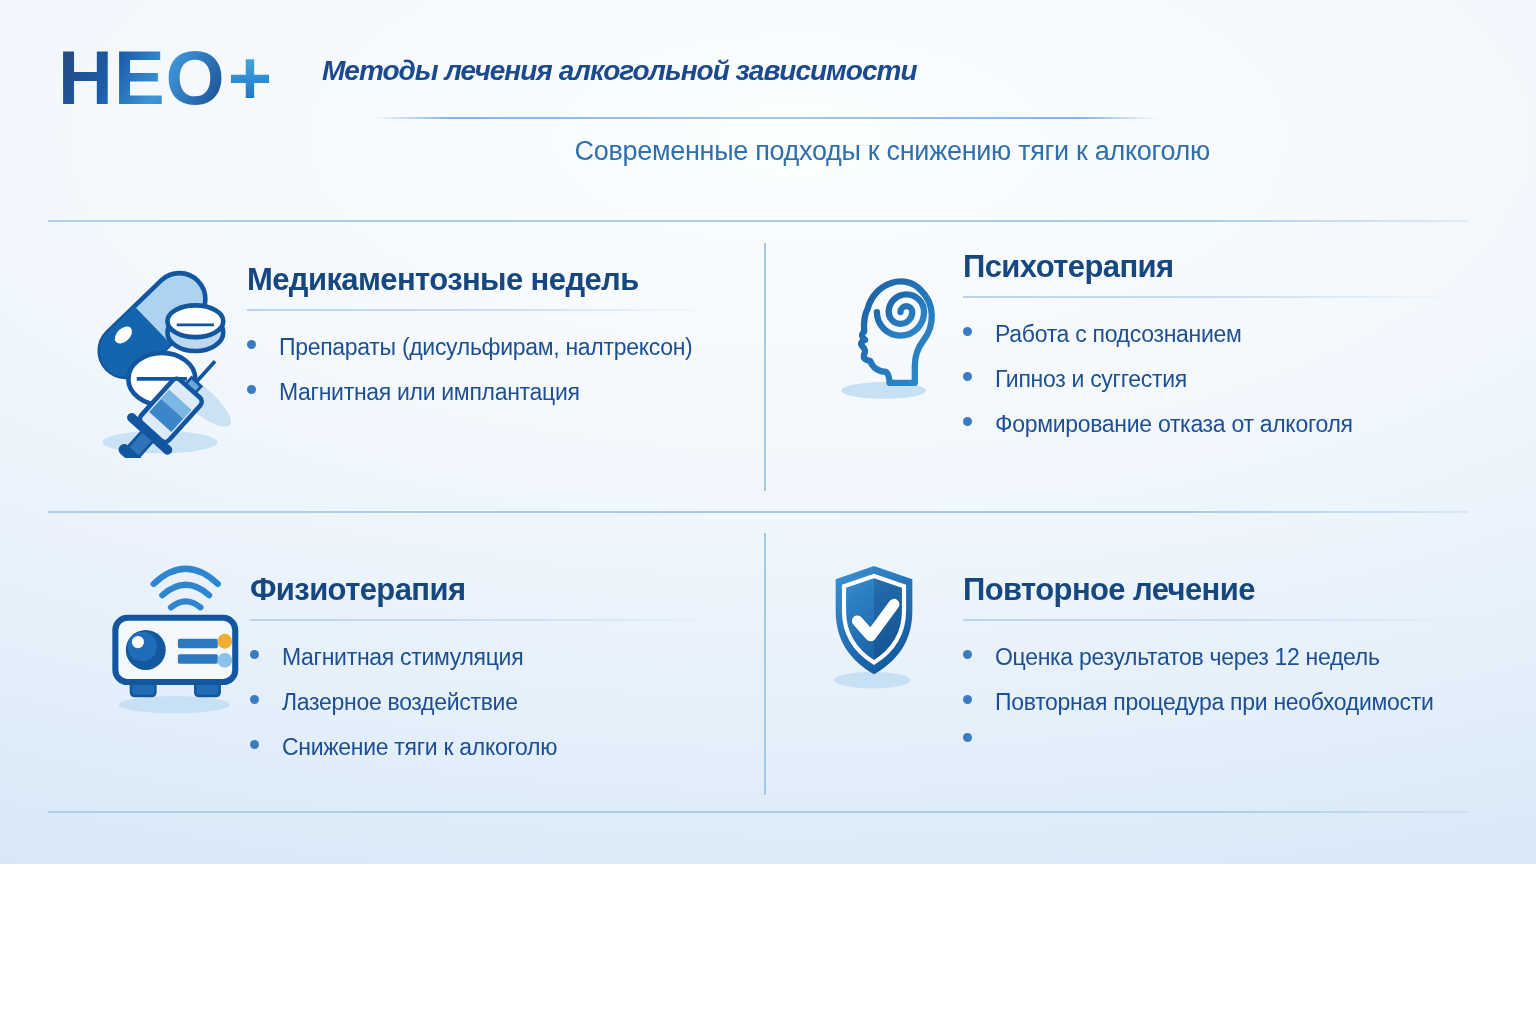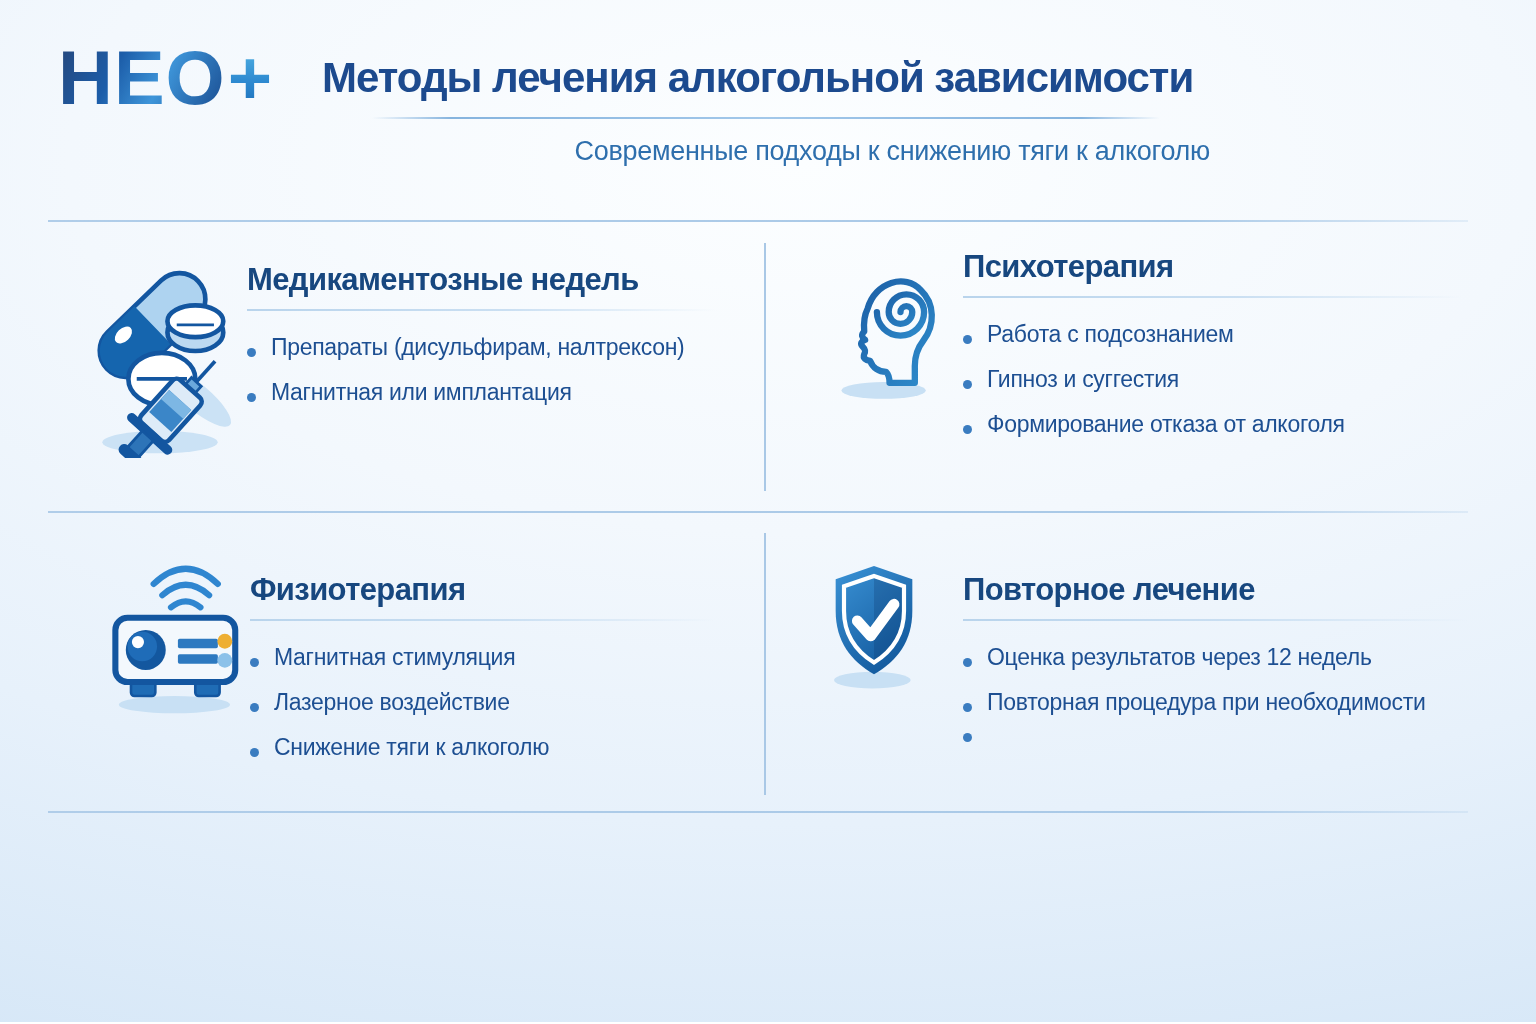--- a/index.html
+++ b/index.html
@@ -1,36 +1,36 @@
 <!DOCTYPE html>
 <html><head>
 <meta charset="utf-8">
 <style>
   html,body{margin:0;padding:0;}
   .canvas{
-    position:relative;width:1536px;height:1022px;overflow:hidden;
+    position:relative;width:1536px;height:864px;overflow:hidden;
     font-family:"Liberation Sans",sans-serif;
     background:
       radial-gradient(125% 95% at 52% 16%, #fcfeff 0%, #f3f8fd 38%, #e7f1fb 68%, #d6e7f7 100%);
   }
   
   .logo{position:absolute;left:58px;top:40px;font-size:76px;font-weight:700;line-height:1;letter-spacing:1px;}
   .logo .neo{
     background:linear-gradient(118deg,#25497f 5%,#1c5da9 35%,#3e95d9 60%,#1b4f93 95%);
     -webkit-background-clip:text;background-clip:text;
     -webkit-text-fill-color:transparent;color:#1f5fa8;
   }
   .logo .plus{
     background:linear-gradient(180deg,#5fc1ea 0%,#2d89d0 55%,#1565b0 100%);
     -webkit-background-clip:text;background-clip:text;
     -webkit-text-fill-color:transparent;color:#2d89d0;
     margin-left:2px;
   }
-  .main-title{position:absolute;left:322px;top:56px;width:900px;font-size:42px;font-weight:700;
-    color:#1c4a8e;letter-spacing:-1px;line-height:1.05;}
+  .main-title{position:absolute;left:322px;top:56px;width:900px;font-size:28px;font-weight:700;
+    color:#1c4a8e;letter-spacing:-1px;line-height:1.05;font-style:italic;}
   .subtitle-rule{position:absolute;left:372px;top:117px;width:788px;height:2px;
     background:linear-gradient(90deg,rgba(127,176,220,0) 0%,#86b4de 10%,#a3c8ea 50%,#86b4de 90%,rgba(127,176,220,0) 100%);}
   .subtitle{position:absolute;left:322px;top:136px;width:888px;text-align:right;
     font-size:27px;font-weight:400;color:#2e6fad;letter-spacing:-0.3px;}
   
   .hline{position:absolute;left:48px;width:1420px;height:2px;
     background:linear-gradient(90deg,#b0cde9 0%,#a9c9e7 80%,rgba(169,201,231,.25) 100%);}
   .hline.h1{top:220px}.hline.h2{top:511px}.hline.h3{top:811px}
   .vline{position:absolute;left:764px;width:2px;background:#a9c8e6;}
   .vline.v1{top:243px;height:248px}.vline.v2{top:533px;height:262px}
@@ -42,21 +42,21 @@
   .q4-icon{left:824px;top:548px}
   .content{position:absolute;}
   .q1-content{left:247px;top:264px;width:470px}
   .q2-content{left:963px;top:251px;width:500px}
   .q3-content{left:250px;top:574px;width:465px}
   .q4-content{left:963px;top:574px;width:505px}
   .content h2{margin:0;font-size:31px;font-weight:700;color:#17477f;letter-spacing:-0.6px;line-height:1.05;}
   .title-rule{height:2px;margin-top:12px;
     background:linear-gradient(90deg,#b9d4ec 0%,#cadff2 55%,rgba(202,223,242,0) 100%);}
   .items{list-style:none;margin:24px 0 0;padding:0;}
-  .items li{display:flex;align-items:flex-end;gap:15px;margin-bottom:21px;
+  .items li{display:flex;align-items:center;gap:23px;margin-bottom:21px;
     font-size:23px;color:#1d4f92;letter-spacing:-0.3px;line-height:1.05;}
   .dot{flex:none;width:9px;height:9px;border-radius:50%;background:#3a7cc0;position:relative;top:-2px;}
 </style>
 </head>
 <body>
 
 <div class="canvas">
 
   <div class="logo">
     <span class="neo">НЕО</span><span class="plus">+</span>

